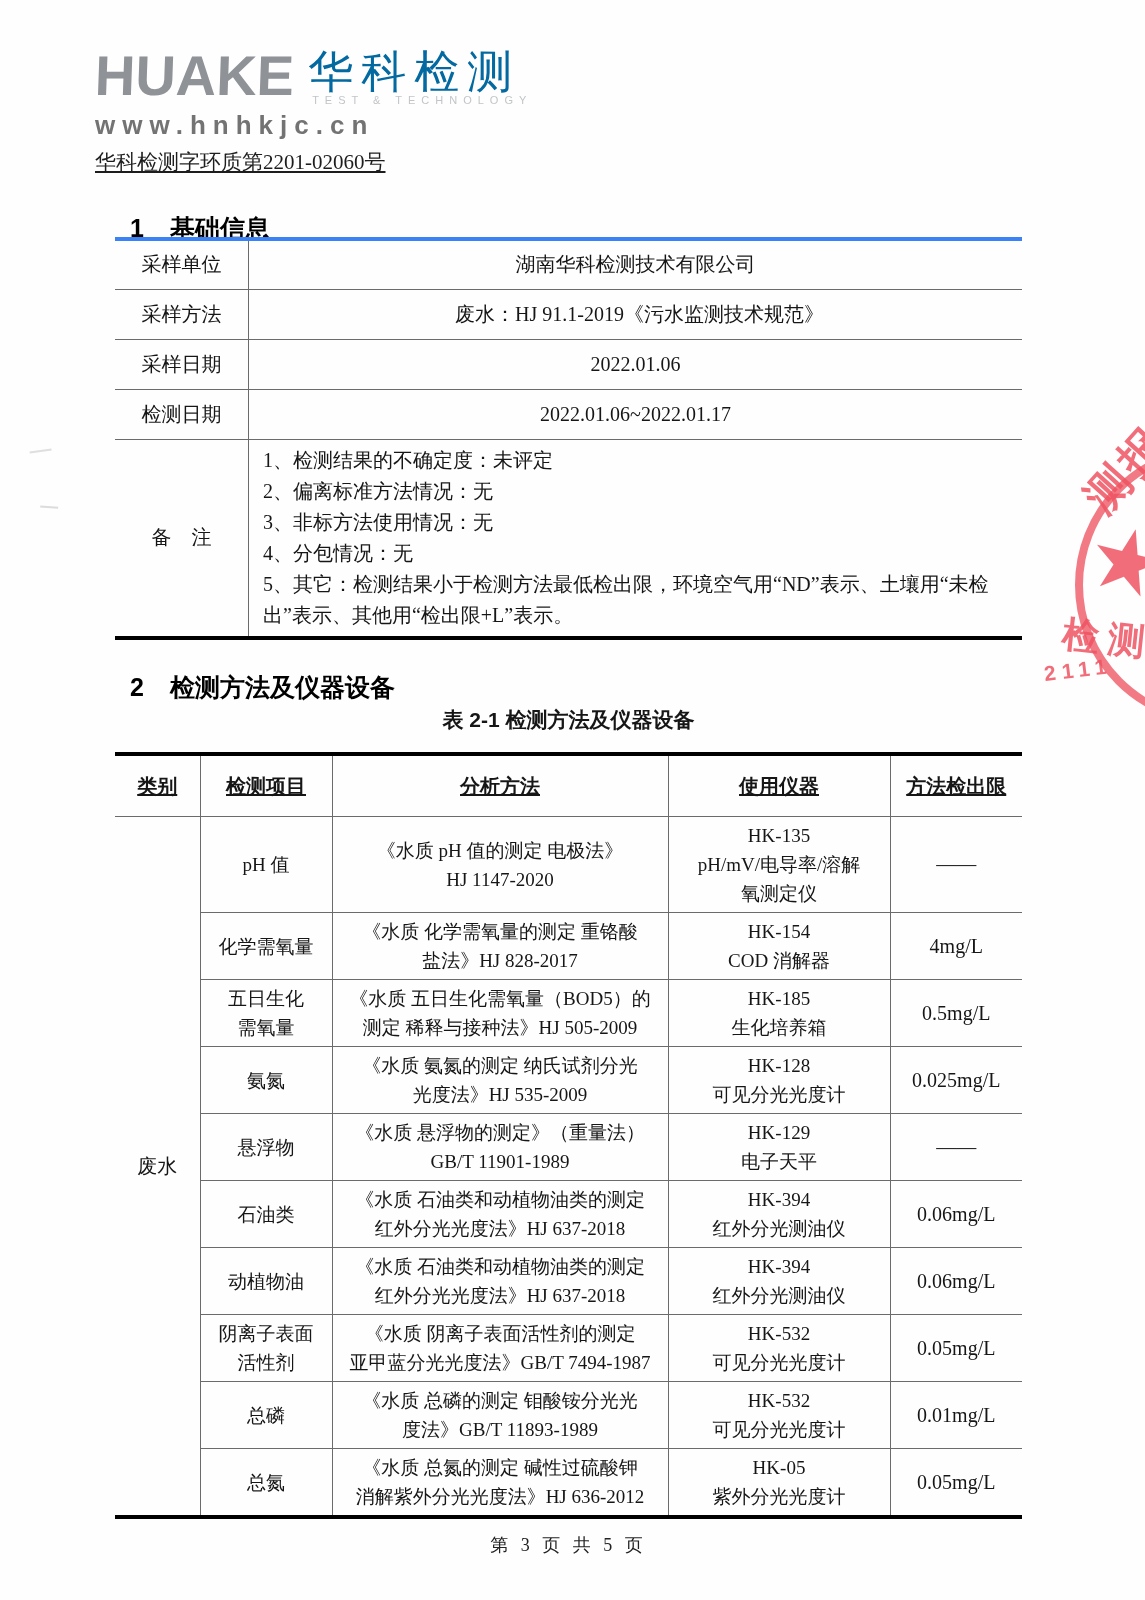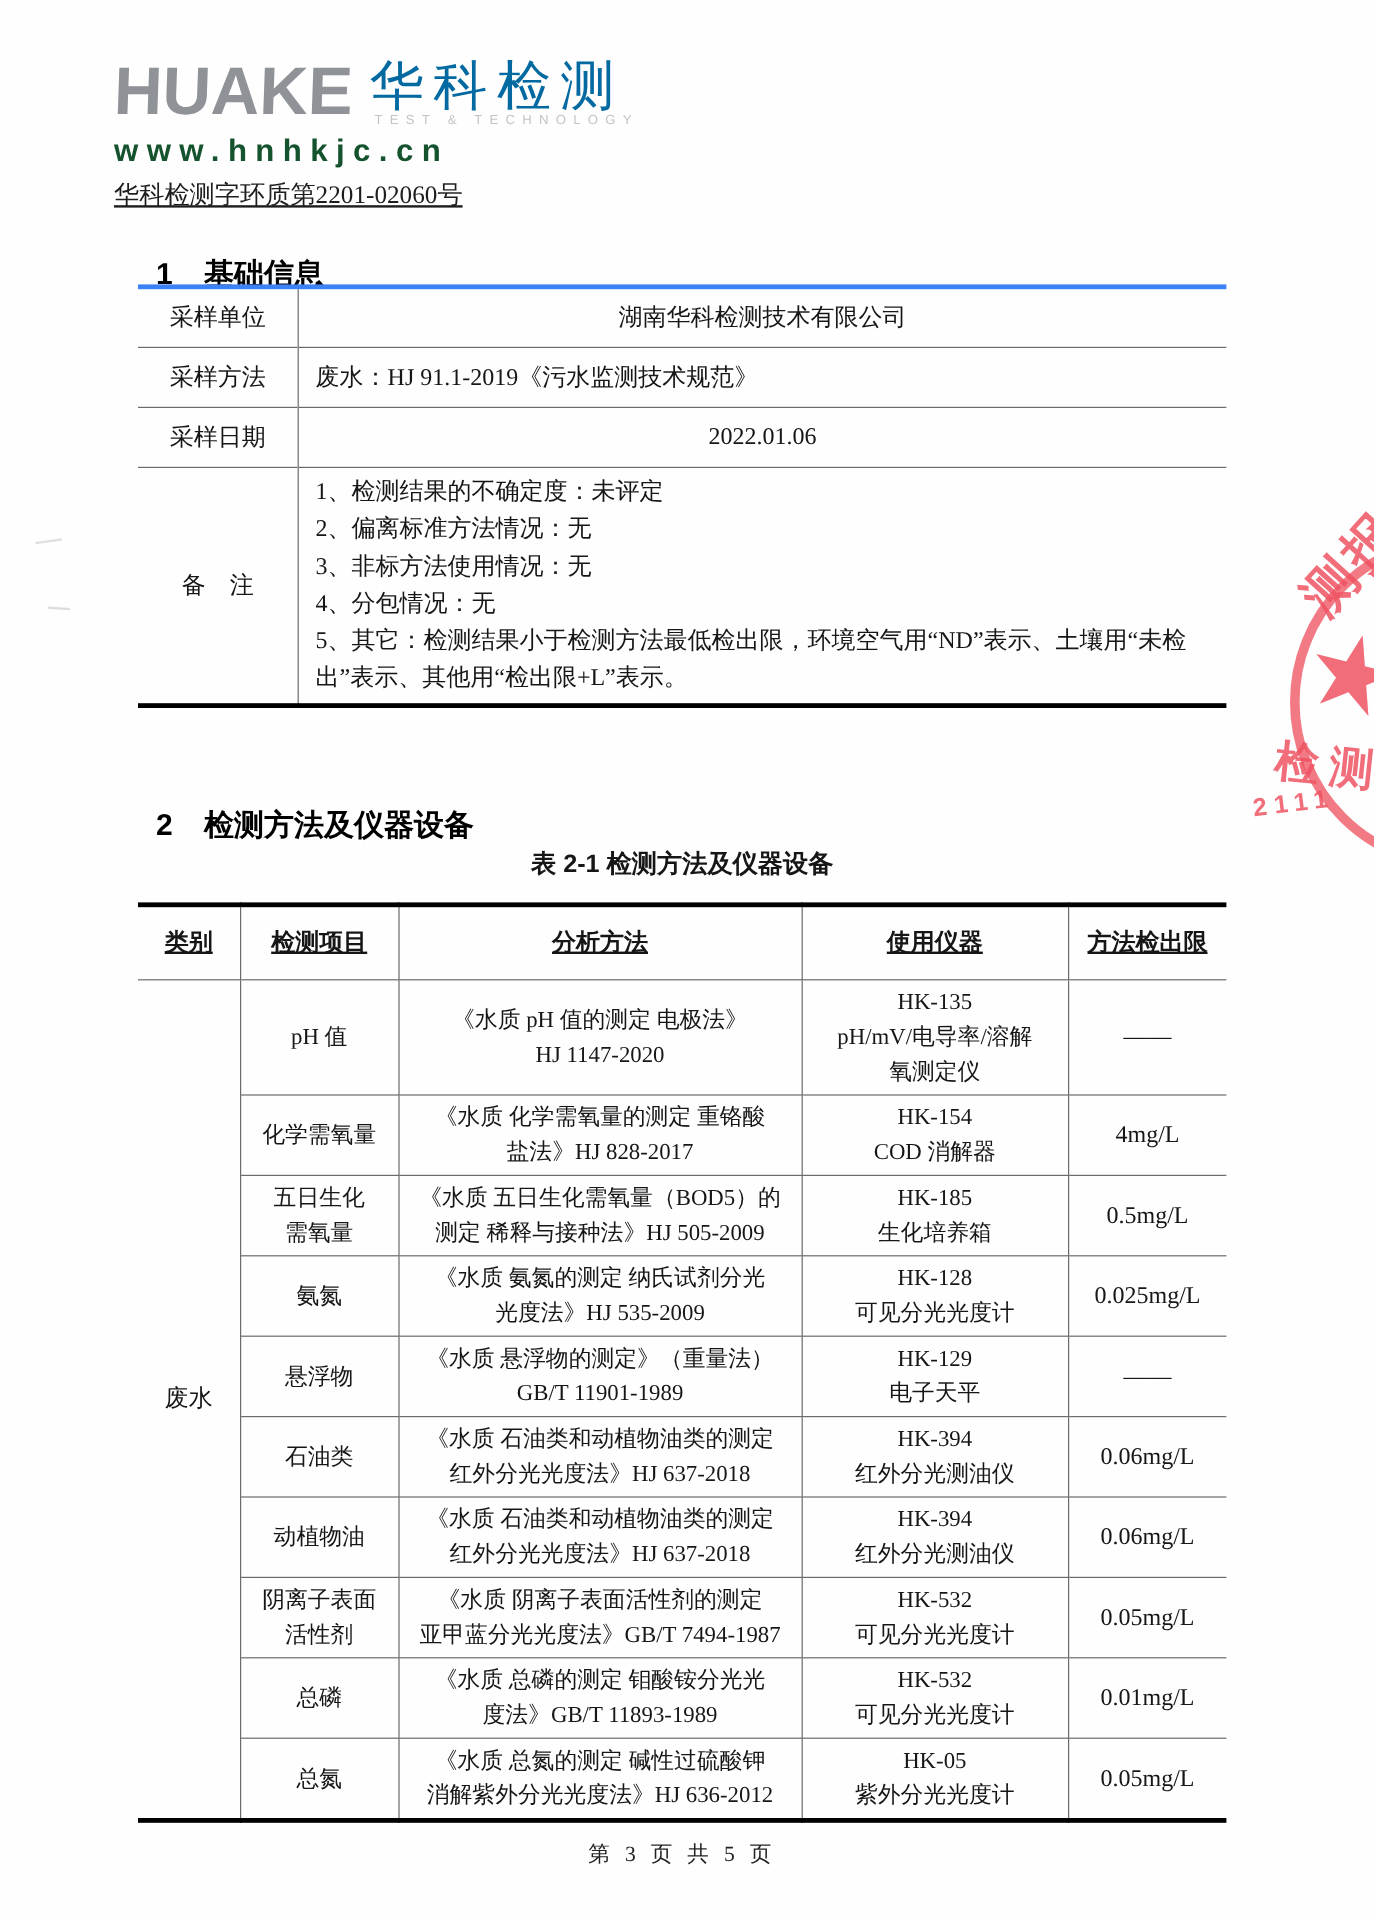--- a/index.html
+++ b/index.html
@@ -17,39 +17,39 @@
     letter-spacing:0px;transform:skewX(-2deg);
   }
   .logo-cn-block{margin-left:14px;display:flex;flex-direction:column;}
   .logo-cn{font-size:45px;line-height:48px;color:#0369a1;letter-spacing:8px;}
   .logo-tag{
     font-family:"Liberation Sans","DejaVu Sans",sans-serif;
     font-size:11px;color:#c2c5c8;letter-spacing:6px;margin-top:-2px;margin-left:4px;
   }
   .logo-url{
     font-family:"Liberation Sans","DejaVu Sans",sans-serif;
-    font-weight:bold;font-size:26px;color:#14532d;letter-spacing:7px;margin-top:4px;
+    font-weight:bold;font-size:26px;color:#737373;letter-spacing:7px;margin-top:4px;
   }
   
   .doc-number{position:absolute;left:95px;top:148px;font-size:21px;color:#1d1d1d;text-decoration:underline;}
   .sec{position:absolute;left:130px;font-family:"Liberation Sans","DejaVu Sans",sans-serif;
        font-weight:bold;font-size:25px;color:#000;}
   .sec .num{margin-right:26px;}
   #sec1{top:191px;}
   #sec2{top:650px;}
   .caption{position:absolute;left:115px;top:706px;width:907px;text-align:center;
        font-family:"Liberation Sans","DejaVu Sans",sans-serif;font-weight:bold;font-size:21px;}
   
   .t1{position:absolute;left:115px;top:237px;width:907px;border-collapse:collapse;
       border-top:4px solid #3b82f6;border-bottom:4px solid #000;table-layout:fixed;}
   .t1 td{border-top:1px solid #6b6b6b;font-size:20px;padding:0 6px;}
   .t1 td.lbl{border-right:1px solid #6b6b6b;text-align:center;width:133px;padding:0;}
   .t1 tr.r{height:50px;}
   .t1 .c{text-align:center;}
-  .t1 .l{text-align:left;padding-left:14px;}
+  .t1 .l{text-align:center;padding-left:14px;}
   .t1 td.remark{padding:5px 14px 5px 14px;}
   .remark-line{line-height:31px;font-size:20px;text-align:left;}
   
   .t2{position:absolute;left:115px;top:752px;width:907px;border-collapse:collapse;
       border-top:4px solid #000;border-bottom:4px solid #000;table-layout:fixed;}
   .t2 th,.t2 td{border:1px solid #6b6b6b;}
   .t2 th{font-family:"Liberation Sans","DejaVu Sans",sans-serif;font-weight:bold;
       font-size:20px;padding:15px 2px;line-height:30px;text-decoration:underline;}
   .t2 td{font-size:19px;text-align:center;vertical-align:middle;
       padding:4px 4px;line-height:29px;}
@@ -118,20 +118,24 @@
       <td class="lbl">采样单位</td>
       <td class="c">湖南华科检测技术有限公司</td>
     </tr>
     <tr class="r">
       <td class="lbl">采样方法</td>
       <td class="l">废水：HJ 91.1-2019《污水监测技术规范》</td>
     </tr>
     <tr class="r">
       <td class="lbl">采样日期</td>
       <td class="c">2022.01.06</td>
+    </tr>
+    <tr class="r">
+      <td class="lbl">检测日期</td>
+      <td class="c">2022.01.06~2022.01.17</td>
     </tr>
     <tr>
       <td class="lbl">备　注</td>
       <td class="remark">
         <div class="remark-line">1、检测结果的不确定度：未评定</div>
         <div class="remark-line">2、偏离标准方法情况：无</div>
         <div class="remark-line">3、非标方法使用情况：无</div>
         <div class="remark-line">4、分包情况：无</div>
         <div class="remark-line">5、其它：检测结果小于检测方法最低检出限，环境空气用“ND”表示、土壤用“未检出”表示、其他用“检出限+L”表示。</div>
       </td>

